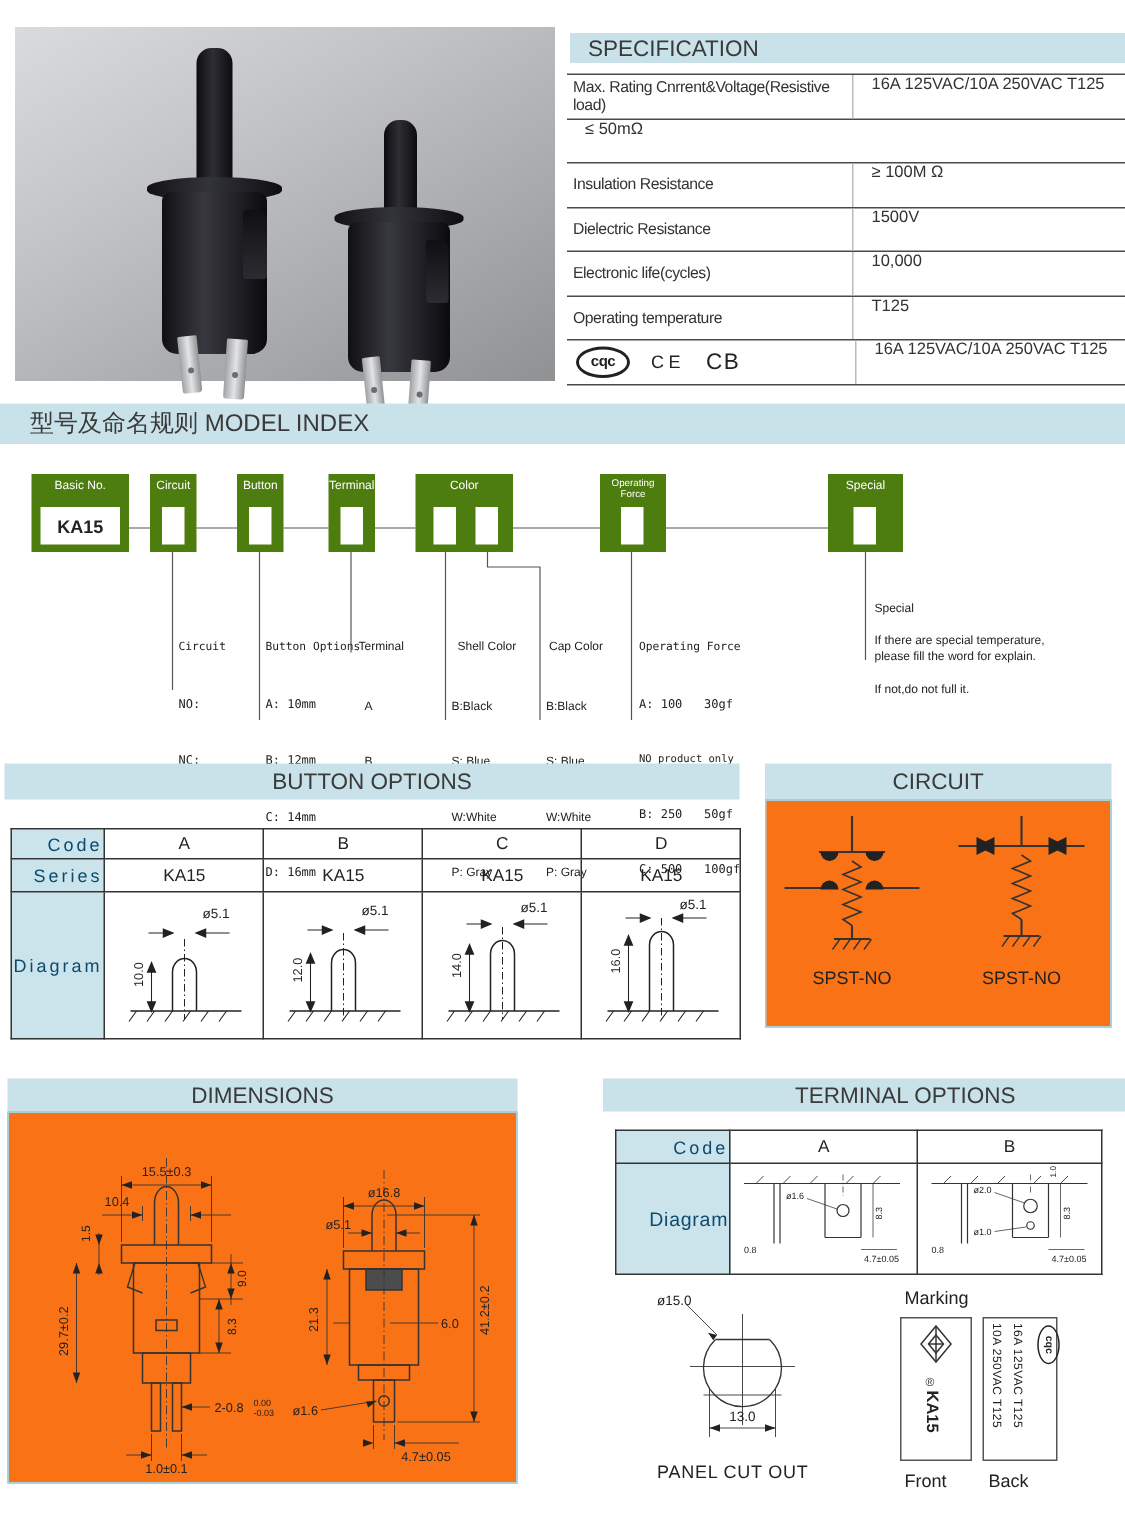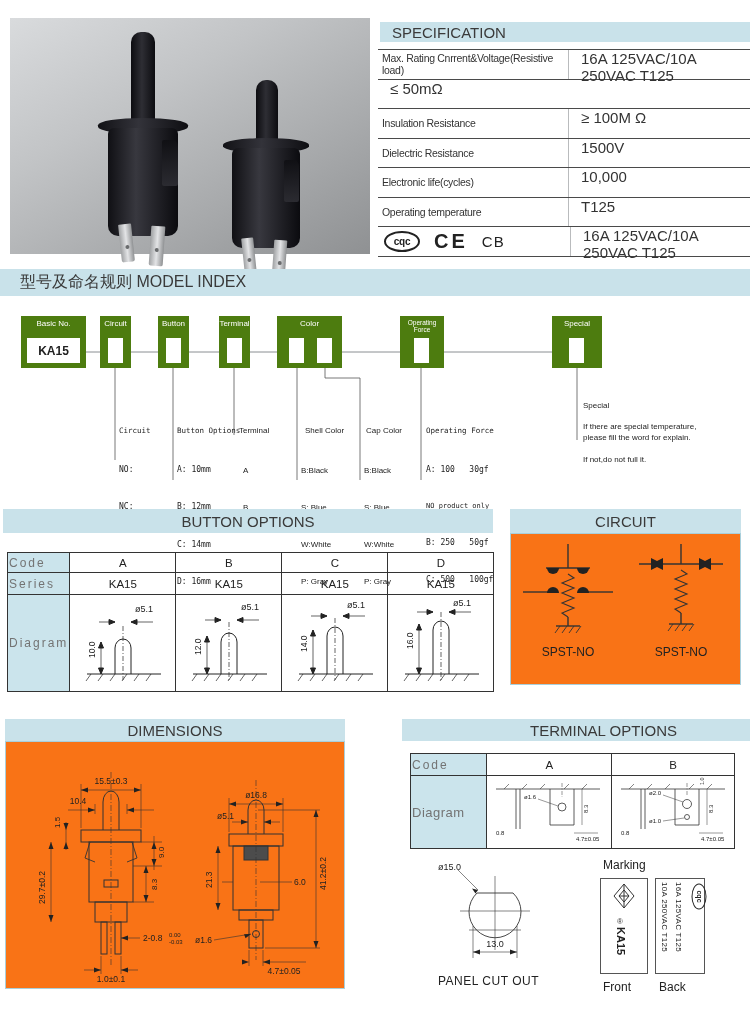--- a/index.html
+++ b/index.html
@@ -22,41 +22,41 @@
          border-radius:2px 6px 2px 2px;}
   .term{position:absolute;background:linear-gradient(90deg,#9fa1a3,#e3e4e6 50%,#8f9193);
         border-radius:1px 1px 2px 2px;}
   .term i{position:absolute;left:50%;top:55%;width:4px;height:4px;margin-left:-2px;
           background:#6a6c6e;border-radius:50%;}
   
   .spec-table{border-top:1px solid #4a4a4a;font-size:11px;}
   .spec-row{display:flex;align-items:flex-start;border-bottom:1px solid #4a4a4a;height:28.5px;}
   .spec-label{flex:0 0 186px;padding-left:4px;border-right:1px solid #b9bbbd;align-self:stretch;
               display:flex;align-items:center;font-size:10.5px;letter-spacing:-0.3px;}
-  .spec-value{padding-left:12px;font-size:15px;}
+  .spec-value{padding-left:12px;font-size:11px;}
   .logos{display:flex;align-items:center;gap:14px;padding-left:6px;}
   .cqc{display:inline-flex;align-items:center;justify-content:center;border:2px solid #222;
        border-radius:50%;width:32px;height:17px;font-weight:bold;font-size:10px;color:#222;}
-  .ce{font-size:20px;font-weight:bold;letter-spacing:3px;color:#222;}
+  .ce{font-size:12px;font-weight:normal;letter-spacing:3px;color:#222;}
   .cb{font-size:15px;color:#222;letter-spacing:1px;}
   
   .gbox{position:absolute;background:#4d7c0f;color:#fff;text-align:center;
         font-size:8px;padding-top:3px;box-sizing:border-box;}
   .wbox{position:absolute;background:#fff;}
   .ka15{display:flex;align-items:center;justify-content:center;color:#222;
         font-size:12px;font-weight:bold;font-family:"Liberation Sans",sans-serif;}
   .tcol{position:absolute;font-family:"DejaVu Sans Mono",monospace;font-size:8px;
         color:#222;line-height:1.55;white-space:pre;}
   .tcol .ttl{font-size:7.5px;margin-bottom:3px;}
   .special-txt{font-family:"Liberation Sans",sans-serif;font-size:8px;line-height:1.4;white-space:normal;}
   
   table{border-collapse:collapse;}
   .opt-table td,.opt-table th{border:1px solid #333;font-weight:normal;}
   .lblue{background:#cbe4ec;}
-  .opt-table .lab{font-size:12px;letter-spacing:2px;color:#737373;text-align:left;}
+  .opt-table .lab{font-size:12px;letter-spacing:2px;color:#0c4a6e;text-align:right;}
   .opt-table .val{font-size:11.5px;text-align:center;color:#222;}
   .boxframe{border:1px solid #a9cfdb;background:#f97316;box-sizing:border-box;}
   .small-cap{font-size:12px;color:#222;}
   svg text{font-family:"Liberation Sans",sans-serif;fill:#222;}
 </style>
 </head>
 <body>
 
 <div class="page">
 

